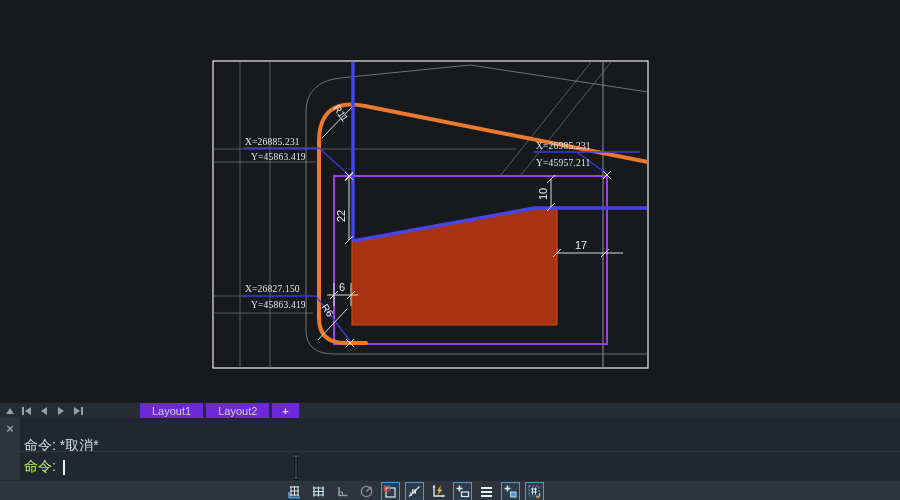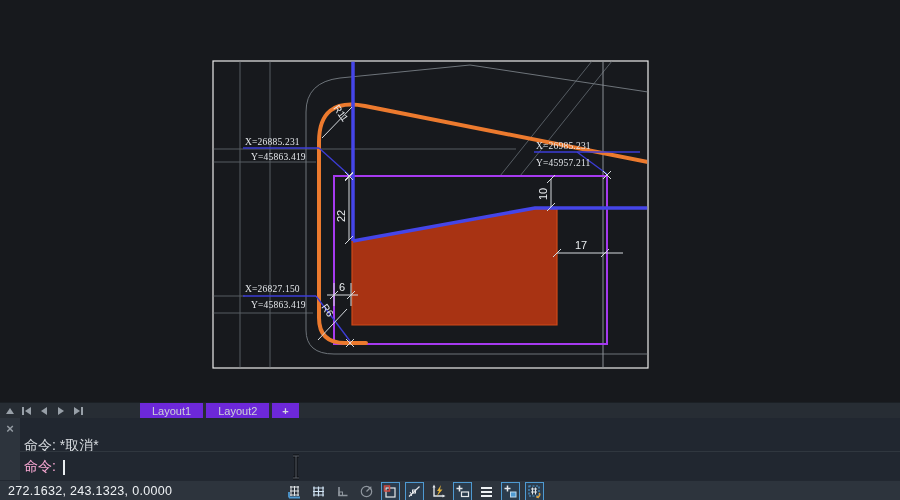--- a/index.html
+++ b/index.html
@@ -28,21 +28,21 @@
   .tab.active { background:#737373; color:#ffffff; font-weight:bold; text-decoration:underline;margin-top:46px; }
   .tab.plus { padding:0 10px; font-weight:bold; color:#d4d8dc; }
   
   #cmd { position:absolute; left:0; top:418px; width:900px; height:62px; background:#212730; }
   #cmd-gutter { position:absolute; left:0; top:0; width:20px; height:62px; background:#2d343d; }
   #cmd-close { position:absolute; left:3px; top:4px; width:14px; height:14px; color:#959ca4;
                font-size:13px; line-height:14px; text-align:center; font-weight:bold; }
   #cmd-history { position:absolute; left:24px; top:5px; height:27px; font-size:14px; color:#d8dce0;
                  display:flex; align-items:center;margin-top:9px; }
   #cmd-sep { position:absolute; left:20px; top:33px; width:880px; height:1px; background:#30373f; }
-  #cmd-prompt { position:absolute; left:24px; top:38px; height:22px; font-size:14px; color:#f9a8d4;
+  #cmd-prompt { position:absolute; left:24px; top:38px; height:22px; font-size:14px; color:#bef264;
                 display:flex; align-items:center; }
   #cmd-cursor { display:inline-block; width:2px; height:15px; background:#e9edf0; margin-left:7px; }
   #ibeam { position:absolute; left:290px; top:36px; }
   
   #statusbar { position:absolute; left:0; top:480px; width:900px; height:20px;
                background:#2d343d; border-top:1px solid #222831; }
   #coords { position:absolute; left:8px; top:3px; font-size:12.5px; color:#eef1f4; letter-spacing:.3px; }
   #stat-icons { position:absolute; left:285px; top:0; height:20px; display:flex; align-items:center; gap:5px; }
   .stile { width:19px; height:19px; display:flex; align-items:center; justify-content:center; }
   .stile.active { border:1px solid #4e9ad2; background:#2b3c4d; }
@@ -190,21 +190,20 @@
     </div>
     <div id="ibeam">
       <svg width="12" height="26" viewBox="0 0 12 26">
         <path d="M3,2 H9 M6,2 V24 M3,24 H9" stroke="#0c0e11" stroke-width="3" fill="none"></path>
         <path d="M3,2 H9 M6,2 V24 M3,24 H9" stroke="#5a616a" stroke-width="1" fill="none"></path>
       </svg>
     </div>
   </div>
 
   <div id="statusbar">
-    <div id="coords">272.1632, 243.1323, 0.0000</div>
     <div id="stat-icons">
 
       <div class="stile">
         <svg width="15" height="15" viewBox="0 0 15 15">
           <path d="M3,3 H12 M3,7 H12 M3,11 H12 M4,2 V12 M7.5,2 V12 M11,2 V12" stroke="#e4e8eb" stroke-width="1" fill="none"></path>
           <path d="M2,13.5 H13 M2,8 V13.5" stroke="#4e9ad2" stroke-width="1.8" fill="none"></path>
         </svg>
       </div>
 
       <div class="stile">

